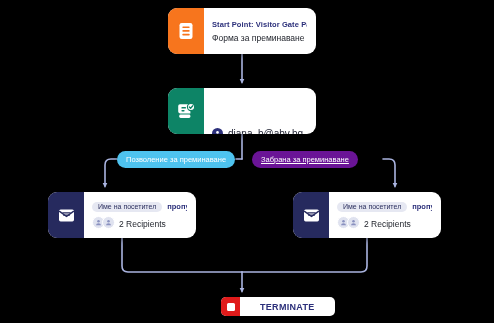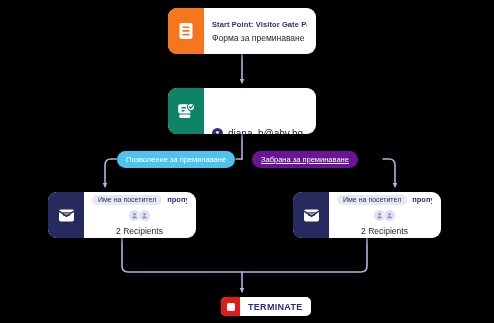--- a/index.html
+++ b/index.html
@@ -111,23 +111,22 @@
   }
   .email-trunc {
     font-size: 7.5px;
     font-weight: bold;
     color: #2b2f7a;
     white-space: nowrap;
     overflow: hidden;
   }
   .email-row-2 {
     display: flex;
-    align-items: center;
+    align-items: flex-end;
     gap: 4px;
-    flex-direction: column;
   }
   .recip-avatars {
     display: flex;
     align-items: center;
   }
   .recip-avatar {
     width: 11px; height: 11px;
     border-radius: 50%;
     background: #dfe2ef;
     border: 1px solid #ffffff;
@@ -180,21 +179,21 @@
     justify-content: center;
   }
   .term-square {
     width: 8px; height: 8px;
     background: #ffffff;
     border-radius: 1.5px;
   }
   .term-label {
     display: flex;
     align-items: center;
-    padding: 0 8px;
+    padding: 0 20px;
     font-size: 9px;
     font-weight: bold;
     color: #2b2f7a;
     letter-spacing: 0.3px;
   }
 </style>
 </head>
 <body>
 
 <div id="canvas">

